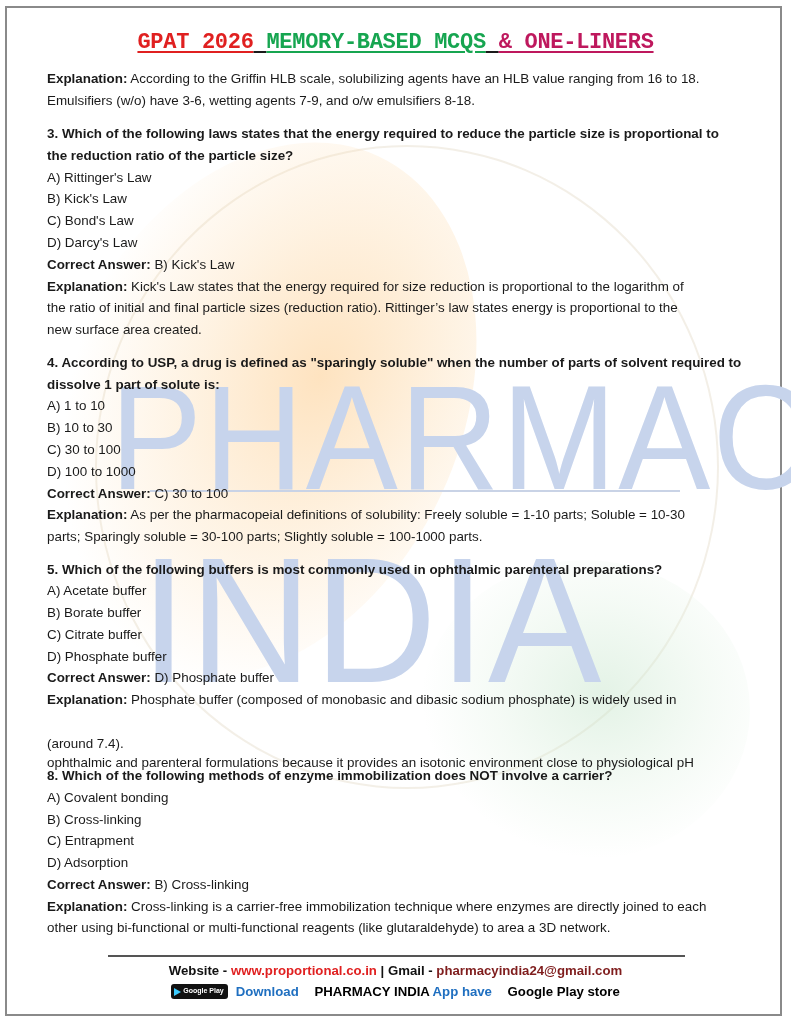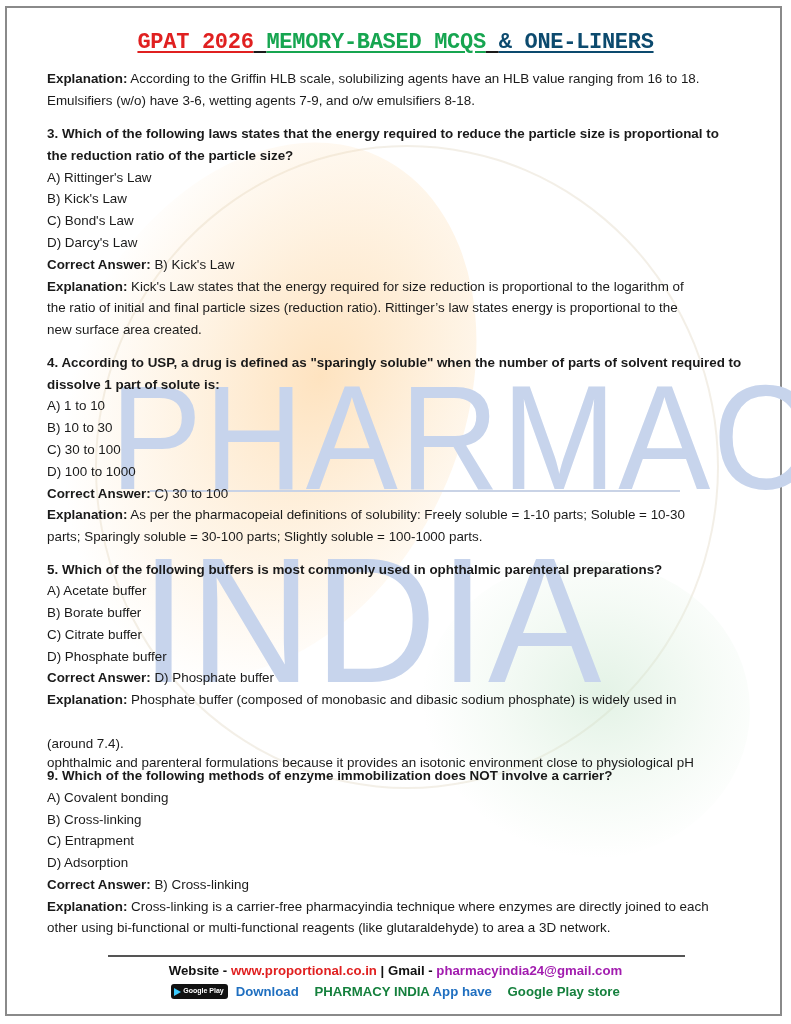--- a/index.html
+++ b/index.html
@@ -12,33 +12,33 @@
   .wm-line { position: absolute; left: 150px; top: 490px; width: 530px; height: 2px; background: #c9d3e6; }
   .wm-orange { position: absolute; left: 60px; top: 130px; width: 400px; height: 560px; border-radius: 50%; background: radial-gradient(ellipse at 60% 40%, rgba(253,204,140,0.55) 0%, rgba(253,218,170,0.35) 35%, rgba(255,255,255,0) 70%); transform: rotate(25deg); }
   .wm-green { position: absolute; left: 420px; top: 560px; width: 330px; height: 300px; border-radius: 50%; background: radial-gradient(ellipse at 55% 45%, rgba(200,230,205,0.5) 0%, rgba(220,240,222,0.3) 40%, rgba(255,255,255,0) 70%); }
   .wm-circle { position: absolute; left: 95px; top: 145px; width: 620px; height: 640px; border-radius: 50%; border: 2px solid rgba(235,228,215,0.6); }
 
   .content { position: absolute; left: 47px; top: 0; width: 700px; z-index: 1; font-family: "Liberation Sans", sans-serif; font-size: 13.4px; color: #1a1a1a; }
   .title { position: absolute; left: 0; top: 28px; width: 697px; text-align: center; font-size: 22px; font-weight: 700; letter-spacing: -0.3px; }
   .title span { text-decoration: underline; text-decoration-thickness: 2px; text-underline-offset: 3px; font-family: Liberation Mono, monospace; }
   .t-red { color: #e02020; }
   .t-green { color: #16a550; }
-  .t-blue { color: #0c4a6e; margin-top: 48px; }
+  .t-blue { color: #be185d; margin-top: 48px; }
 
   .line { position: absolute; left: 0; white-space: nowrap; line-height: 21px; }
   .b { font-weight: 700; }
 
   .footer-rule { position: absolute; left: 108px; top: 955px; width: 577px; height: 2px; background: #555; z-index: 1; }
   .footer { position: absolute; left: 0; width: 791px; text-align: center; z-index: 1; font-family: "Liberation Sans", sans-serif; font-size: 13.2px; font-weight: 700; }
   .f1 { top: 963px; color: #111; }
   .f2 { top: 984px; }
   .f-red { color: #e02020; }
-  .f-cyan { color: #a21caf; }
+  .f-cyan { color: #7f1d1d; }
   .f-blue { color: #1f6fc0; }
-  .f-yellow { color: #15803d; padding-left: 12px; }
+  .f-yellow { color: #000000; padding-left: 12px; }
   .gplay { display: inline-block; vertical-align: middle; background: #111; color: #fff; font-size: 7px; font-weight: 700; padding: 3px 4px 3px 3px; border-radius: 3px; margin-right: 8px; position: relative; top: -1px; }
   .gplay .tri { display: inline-block; width: 0; height: 0; border-top: 4px solid transparent; border-bottom: 4px solid transparent; border-left: 7px solid #3bccff; vertical-align: middle; margin-right: 2px; }
 </style>
 </head>
 <body>
 
 <div class="page-border"></div>
 
 <div class="watermark">
   <div class="wm-circle"></div>
@@ -81,27 +81,27 @@
   <div class="line b" style="top:559px">5. Which of the following buffers is most commonly used in ophthalmic parenteral preparations?</div>
   <div class="line" style="top:580px">A) Acetate buffer</div>
   <div class="line" style="top:602px">B) Borate buffer</div>
   <div class="line" style="top:624px">C) Citrate buffer</div>
   <div class="line" style="top:646px">D) Phosphate buffer</div>
   <div class="line" style="top:667px"><span class="b">Correct Answer:</span> <span>D) Phosphate buffer</span></div>
   <div class="line" style="top:689px"><span class="b">Explanation:</span> <span>Phosphate buffer (composed of monobasic and dibasic sodium phosphate) is widely used in</span></div>
   <div class="line" style="top:752px">ophthalmic and parenteral formulations because it provides an isotonic environment close to physiological pH</div>
   <div class="line" style="top:733px">(around 7.4).</div>
 
-  <div class="line b" style="top:765px">9. Which of the following methods of enzyme immobilization does NOT involve a carrier?</div>
+  <div class="line b" style="top:765px">8. Which of the following methods of enzyme immobilization does NOT involve a carrier?</div>
   <div class="line" style="top:787px">A) Covalent bonding</div>
   <div class="line" style="top:809px">B) Cross-linking</div>
   <div class="line" style="top:830px">C) Entrapment</div>
   <div class="line" style="top:852px">D) Adsorption</div>
   <div class="line" style="top:874px"><span class="b">Correct Answer:</span> <span>B) Cross-linking</span></div>
-  <div class="line" style="top:896px"><span class="b">Explanation:</span> <span>Cross-linking is a carrier-free pharmacyindia technique where enzymes are directly joined to each</span></div>
+  <div class="line" style="top:896px"><span class="b">Explanation:</span> <span>Cross-linking is a carrier-free immobilization technique where enzymes are directly joined to each</span></div>
   <div class="line" style="top:917px">other using bi-functional or multi-functional reagents (like glutaraldehyde) to area a 3D network.</div>
 </div>
 
 <div class="footer-rule"></div>
 
 <div class="footer f1">
   <span>Website - </span><span class="f-red">www.proportional.co.in</span><span> | </span><span>Gmail - </span><span class="f-cyan">pharmacyindia24@gmail.com</span>
 </div>
 
 <div class="footer f2">

